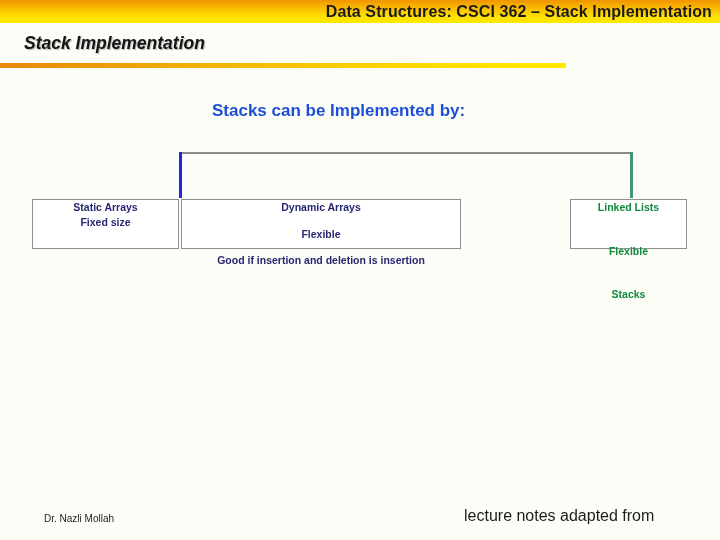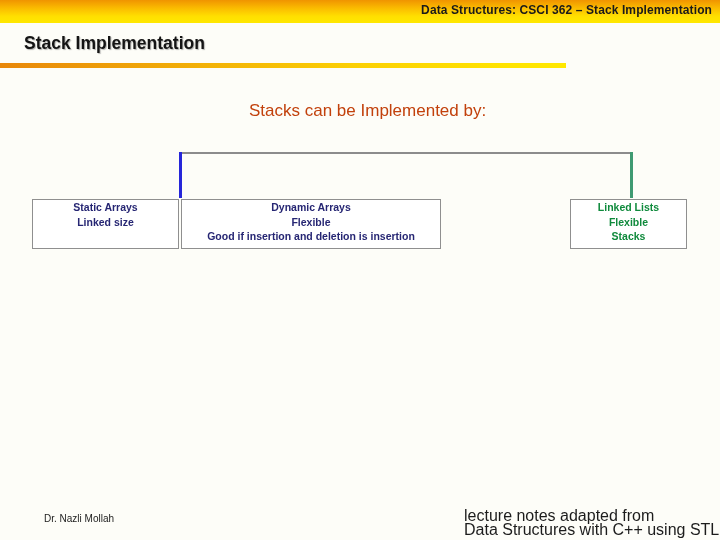--- a/index.html
+++ b/index.html
@@ -21,57 +21,57 @@
     left: 0;
     top: 0;
     width: 720px;
     height: 23px;
     background: linear-gradient(to bottom, #f09400 0%, #fbbe00 38%, #ffdf00 70%, #ffe800 100%);
   }
   #banner-title {
     position: absolute;
     right: 8px;
     top: 3px;
-    font-size: 12px;
+    font-size: 16px;
     font-weight: bold;
     color: #1a1a1a;
     letter-spacing: 0.1px;
     white-space: nowrap;
   }
 
   
   #slide-title {
     position: absolute;
     left: 24px;
     top: 33px;
     font-size: 17.5px;
     font-weight: bold;
     color: #141414;
     text-shadow: 1px 1px 1px rgba(120,120,120,0.55);
     white-space: nowrap;
+    font-style: italic;
   }
   #title-rule {
     position: absolute;
     left: 0;
     top: 63px;
     width: 566px;
     height: 5px;
     background: linear-gradient(to right, #e8870a 0%, #f0a808 28%, #fbcf04 62%, #ffe400 90%, #ffe800 100%);
   }
 
   
   #body-heading {
     position: absolute;
     left: 212px;
     top: 101px;
     font-size: 17px;
-    font-weight: normal;
-    color: #c2410c;
+    font-weight: bold;
+    color: #1d4ed8;
     white-space: nowrap;
-    margin-left: 37px;
   }
 
   
   #connector-horizontal {
     position: absolute;
     left: 180px;
     top: 152px;
     width: 453px;
     height: 2px;
     background: #8c8c8c;
@@ -112,30 +112,32 @@
   #box-static-arrays {
     left: 32px;
     top: 199px;
     width: 147px;
     height: 50px;
     color: #262673;
   }
   #box-dynamic-arrays {
     left: 181px;
     top: 199px;
-    width: 260px;
+    width: 280px;
     height: 50px;
     color: #262673;
+    gap: 12px;
   }
   #box-linked-lists {
     left: 570px;
     top: 199px;
     width: 117px;
     height: 50px;
     color: #0f8a3c;
+    gap: 29px;
   }
 
   
   #footer-author {
     position: absolute;
     left: 44px;
     top: 513px;
     font-size: 10px;
     color: #1c1c1c;
     white-space: nowrap;
@@ -161,32 +163,31 @@
 <div id="title-rule"></div>
 
 <div id="body-heading">Stacks can be Implemented by:</div>
 
 <div id="connector-horizontal"></div>
 <div id="connector-left-stem"></div>
 <div id="connector-right-stem"></div>
 
 <div class="option-box" id="box-static-arrays">
   <span class="line">Static Arrays</span>
-  <span class="line">Linked size</span>
+  <span class="line">Fixed size</span>
 </div>
 
 <div class="option-box" id="box-dynamic-arrays">
   <span class="line">Dynamic Arrays</span>
   <span class="line">Flexible</span>
   <span class="line">Good if insertion and deletion is insertion</span>
 </div>
 
 <div class="option-box" id="box-linked-lists">
   <span class="line">Linked Lists</span>
   <span class="line">Flexible</span>
   <span class="line">Stacks</span>
 </div>
 
 <div id="footer-author">Dr. Nazli Mollah</div>
 <div id="footer-credit">
   <span class="line">lecture notes adapted from</span>
-  <span class="line">Data Structures with C++ using STL</span>
 </div>
 
 </body></html>

